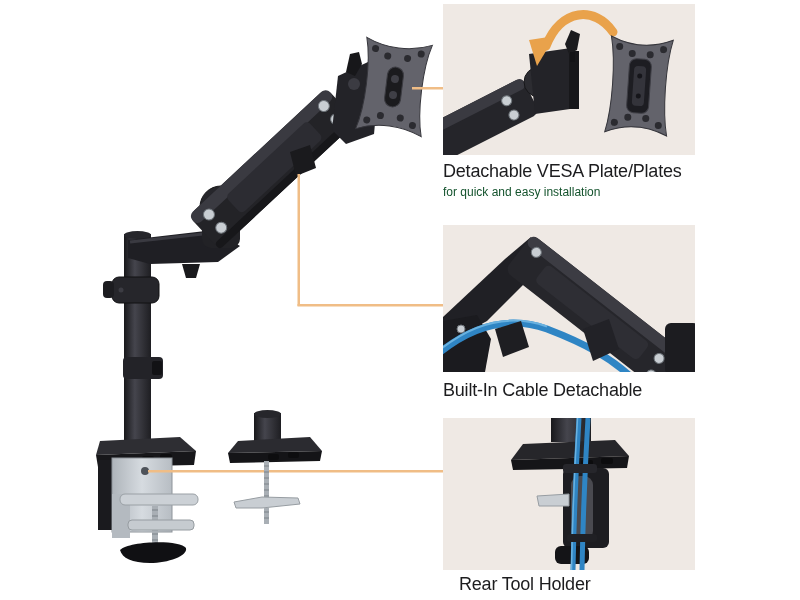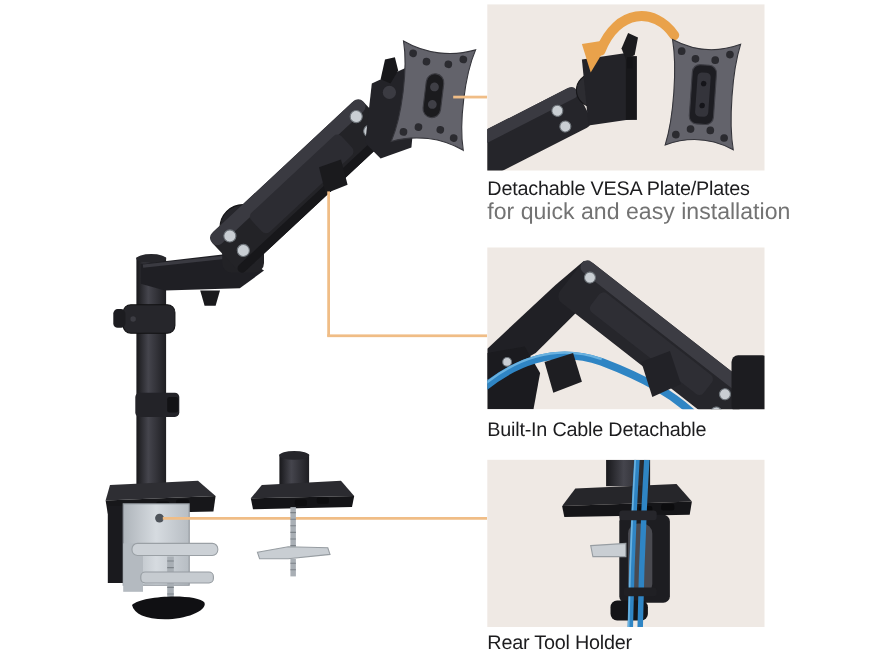--- a/index.html
+++ b/index.html
@@ -11,22 +11,22 @@
   body{background:#888;font-family:"Liberation Sans", sans-serif;}
   .stage{position:relative;width:800px;height:600px;background:var(--page-bg);overflow:hidden;margin:0 auto;}
   .main-art{position:absolute;left:0;top:0;width:443px;height:600px;}
   .panel{position:absolute;left:443px;width:252px;background:var(--panel-bg);}
   .panel svg{display:block;width:100%;height:100%;}
   .p1{top:4px;height:151px;}
   .p2{top:225px;height:147px;}
   .p3{top:418px;height:152px;}
   .caption{position:absolute;left:443px;color:var(--text);}
   .caption .t{font-size:18px;font-weight:400;letter-spacing:-0.2px;line-height:22px;white-space:nowrap;}
-  .caption .s{font-size:21px;font-weight:400;color:#737373;line-height:21px;white-space:nowrap;}
-  .c1{top:160px;} .c2{top:379px;} .c3{top:573px;}
+  .caption .s{font-size:12px;font-weight:400;color:#14532d;line-height:21px;white-space:nowrap;}
+  .c1{top:160px;} .c2{top:379px;} .c3{top:573px;margin-left:16px;}
 </style>
 </head>
 <body>
 
 <div class="stage">
 
   <svg class="main-art" viewBox="0 0 443 600" aria-hidden="true">
     <defs>
       <linearGradient id="poleG1" x1="0" y1="0" x2="1" y2="0">
         <stop offset="0" stop-color="#18181b"></stop>

